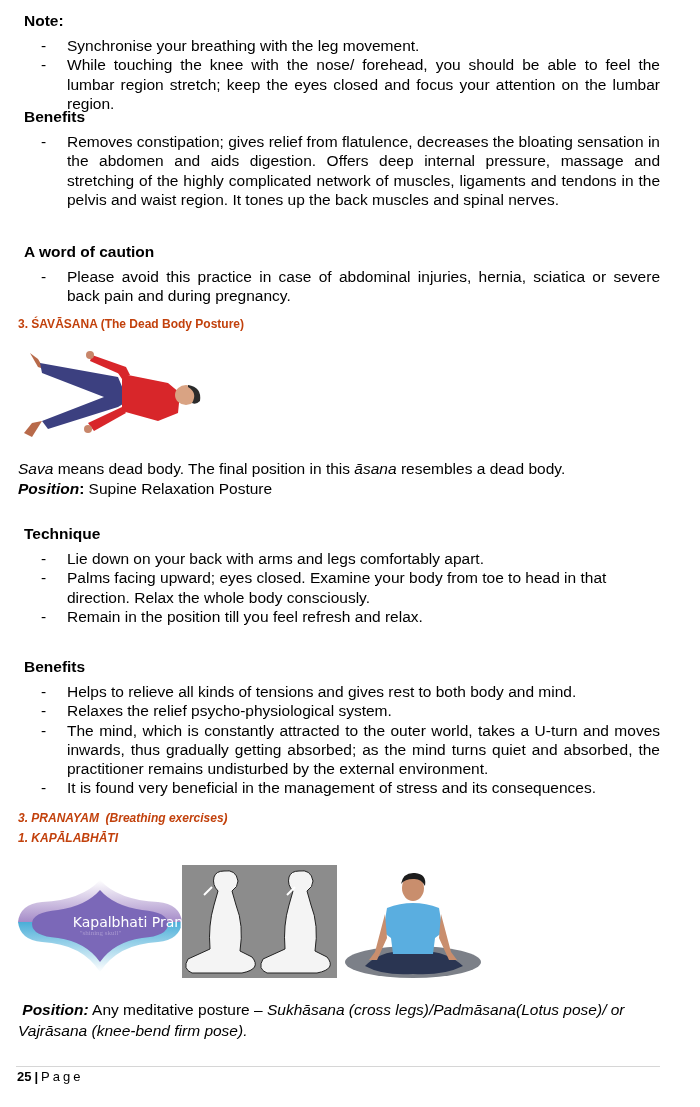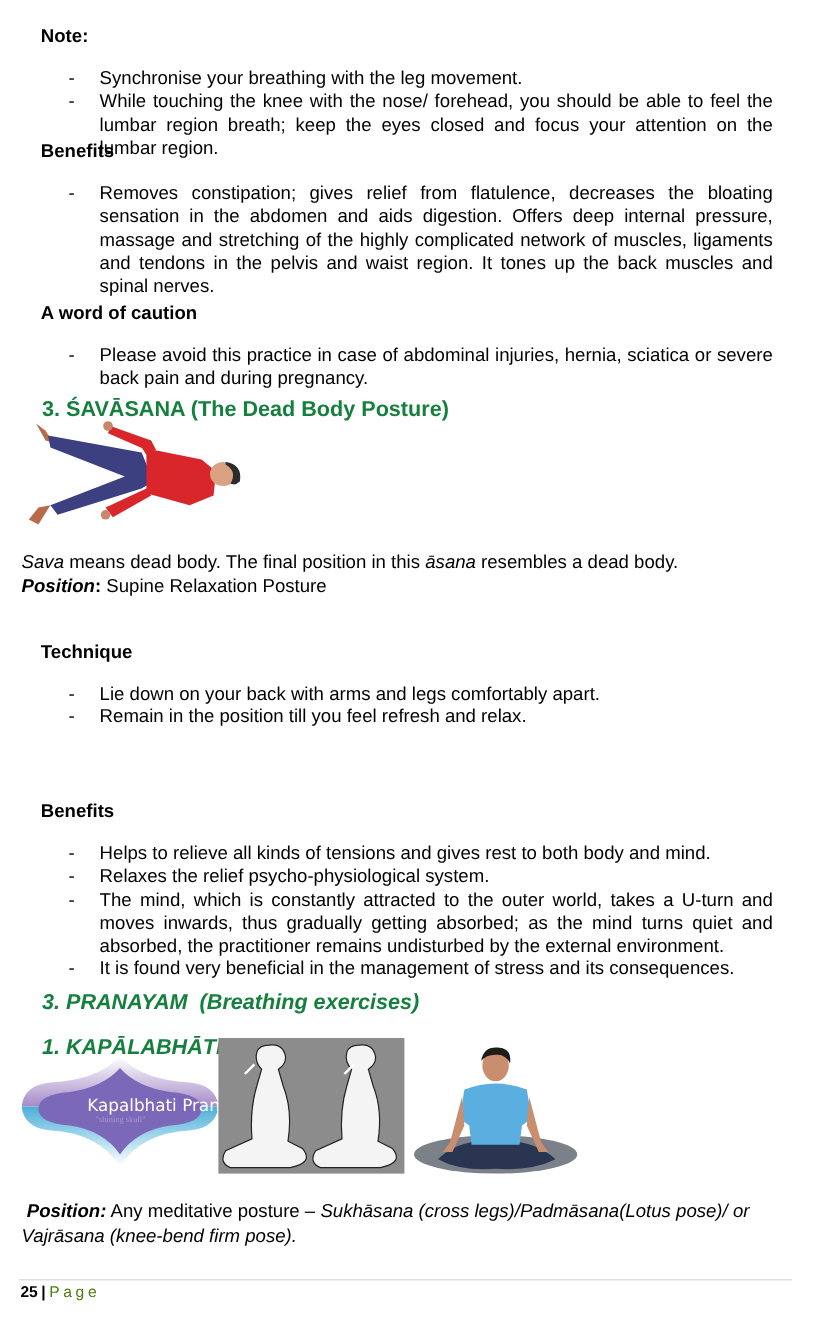--- a/index.html
+++ b/index.html
@@ -1,43 +1,43 @@
 <!DOCTYPE html>
 <html><head>
 <meta charset="utf-8">
 <style>
   html, body { margin: 0; padding: 0; background: #ffffff; }
   body {
     width: 700px; height: 1107px; position: relative; overflow: hidden;
     font-family: "Liberation Sans", sans-serif; color: #000; font-size: 15.5px;
   }
   .page { position: absolute; left: 18px; top: 0; width: 642px; }
-  .h { font-weight: bold; font-size: 15.5px; line-height: 19px; margin: 16px; }
-  .blue { color: #15803d; font-weight: bold; font-size: 18px; line-height: 20px; margin: 17px; }
-  ul.dash { list-style: none; margin: 16px; padding: 0; }
+  .h { font-weight: bold; font-size: 15.5px; line-height: 19px; margin: 6px; }
+  .blue { color: #c2410c; font-weight: bold; font-size: 12px; line-height: 20px; margin: 0; }
+  ul.dash { list-style: none; margin: 0; padding: 0; }
   ul.dash li { position: relative; padding-left: 49px; line-height: 19.3px; text-align: justify; }
   ul.dash li::before { content: "-"; position: absolute; left: 23px; top: 0; }
   p { margin: 0; line-height: 19.5px; }
   .abs { position: absolute; }
   .footer-line { position: absolute; left: 16px; top: 1066px; width: 644px; height: 1px; background: #d6d6d6; }
   .footer { position: absolute; left: 17px; top: 1069px; font-size: 13px; }
   .footer .num { font-weight: bold; }
   .footer .bar { font-weight: bold; margin: 0 3px; }
-  .footer .pg { color: #4d7c0f; letter-spacing: 3px; }
+  .footer .pg { color: #000000; letter-spacing: 3px; }
 </style>
 </head>
 <body>
 
 <div class="page">
 
   <div class="abs" style="top:5px; left:0; width:642px;">
     <p class="h">Note:</p>
     <ul class="dash">
       <li>Synchronise your breathing with the leg movement.</li>
-      <li>While touching the knee with the nose/ forehead, you should be able to feel the lumbar region breath; keep the eyes closed and focus your attention on the lumbar region.</li>
+      <li>While touching the knee with the nose/ forehead, you should be able to feel the lumbar region stretch; keep the eyes closed and focus your attention on the lumbar region.</li>
     </ul>
   </div>
 
   <div class="abs" style="top:101px; left:0; width:642px;">
     <p class="h">Benefits</p>
     <ul class="dash">
       <li>Removes constipation; gives relief from flatulence, decreases the bloating sensation in the abdomen and aids digestion. Offers deep internal pressure, massage and stretching of the highly complicated network of muscles, ligaments and tendons in the pelvis and waist region.  It tones up the back muscles and spinal nerves.</li>
     </ul>
   </div>
 
@@ -72,20 +72,21 @@
 
   <div class="abs" style="top:459px; left:0; width:642px;">
     <p><i>Sava</i><span> means dead body. The final position in this </span><i>āsana</i><span> resembles a dead body.</span></p>
     <p><b><i>Position</i><span>:</span></b><span> Supine Relaxation Posture</span></p>
   </div>
 
   <div class="abs" style="top:518px; left:0; width:642px;">
     <p class="h">Technique</p>
     <ul class="dash">
       <li>Lie down on your back with arms and legs comfortably apart.</li>
+      <li style="text-align:left;">Palms facing upward; eyes closed. Examine your body from toe to head in that direction. Relax the whole body consciously.</li>
       <li>Remain in the position till you feel refresh and relax.</li>
     </ul>
   </div>
 
   <div class="abs" style="top:651px; left:0; width:642px;">
     <p class="h">Benefits</p>
     <ul class="dash">
       <li>Helps to relieve all kinds of tensions and gives rest to both body and mind.</li>
       <li>Relaxes the relief psycho-physiological system.</li>
       <li>The mind, which is constantly attracted to the outer world, takes a U-turn and moves inwards, thus gradually getting absorbed; as the mind turns quiet and absorbed, the practitioner remains undisturbed by the external environment.</li>

